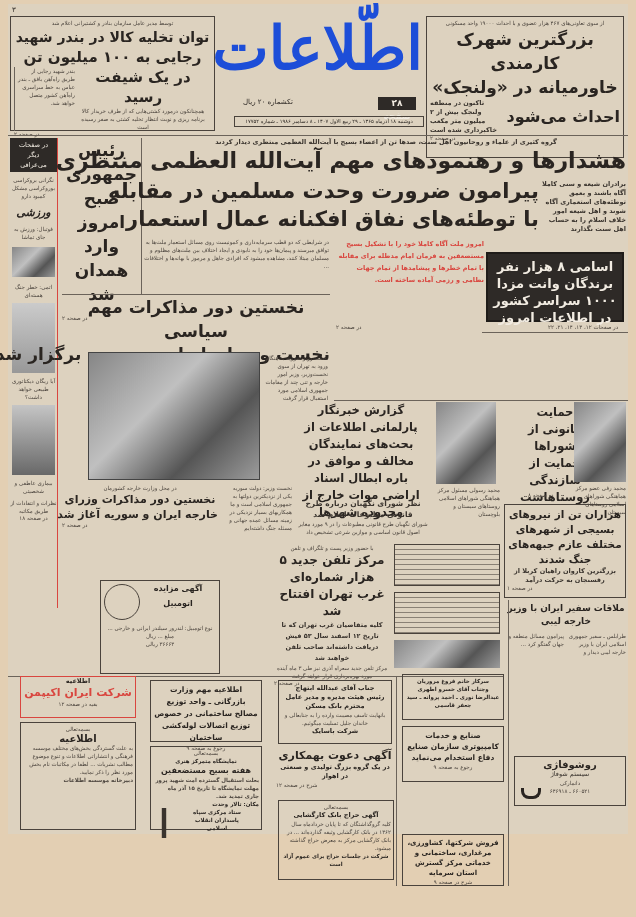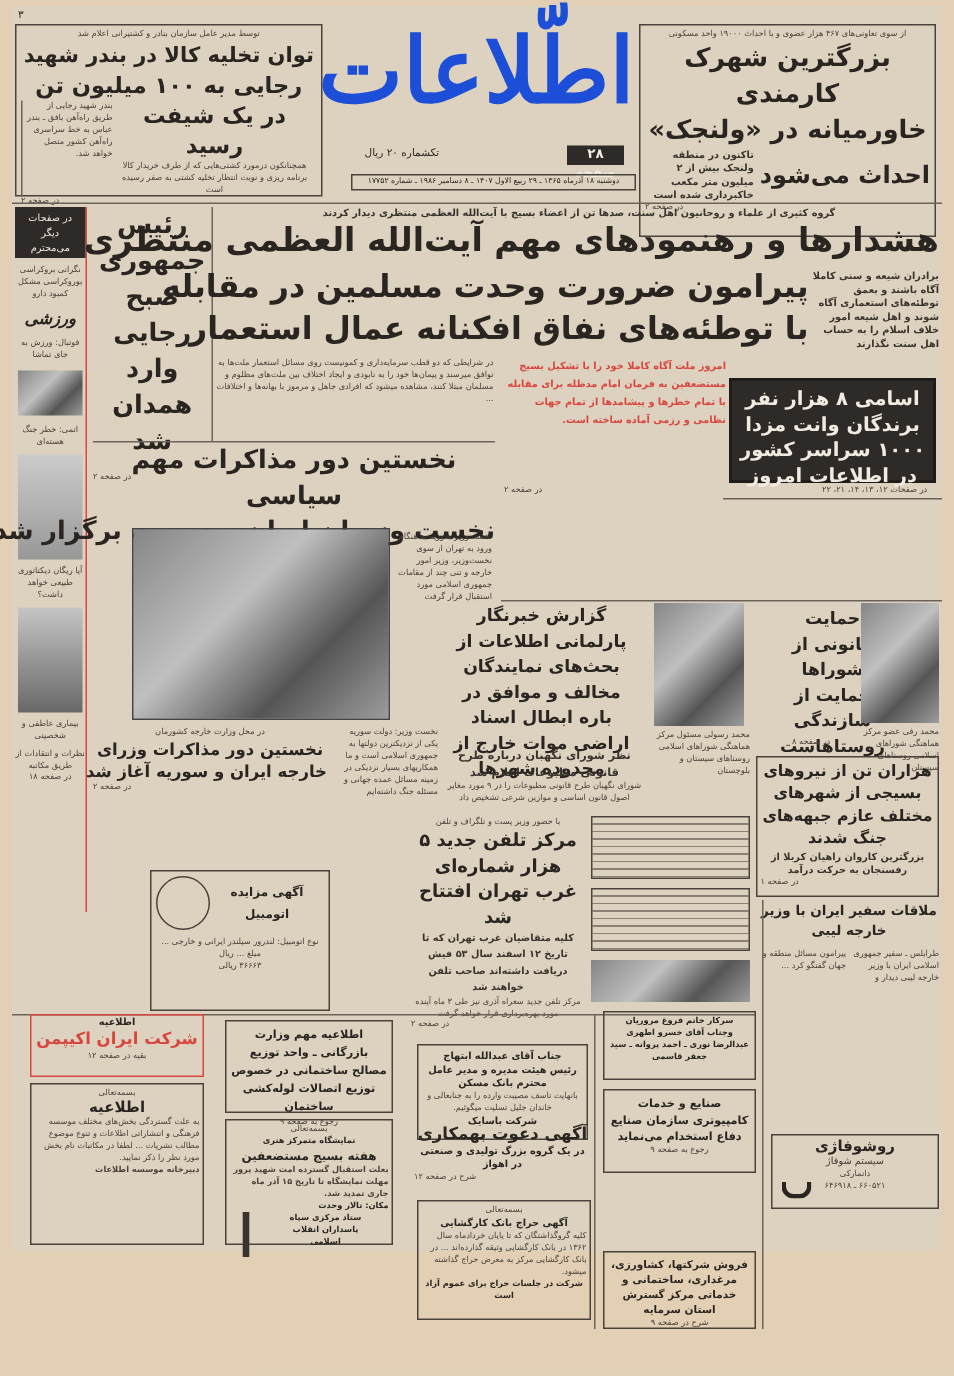--- a/index.html
+++ b/index.html
@@ -29,21 +29,21 @@
   <div class="abs dark head" style="left:370px;top:93px;width:38px;height:13px;font-size:9px;text-align:center;line-height:13px;direction:rtl;">۲۸ صفحه</div>
   <div class="abs" style="left:235px;top:94px;font-size:7px;direction:rtl;">تکشماره ۲۰ ریال</div>
   <div class="abs box rtl" style="left:226px;top:112px;width:190px;height:11px;font-size:5.2px;line-height:9px;border-width:1px;">دوشنبه ۱۸ آذرماه ۱۳۶۵ ـ ۲۹ ربیع الاول ۱۴۰۷ ـ ۸ دسامبر ۱۹۸۶ ـ شماره ۱۷۷۵۲</div>
 
   <div class="abs box rtl" style="left:418px;top:12px;width:198px;height:142px;padding:2px 3px;">
     <div class="tiny">از سوی تعاونی‌های ۴۶۷ هزار عضوی و با احداث ۱۹۰۰۰ واحد مسکونی</div>
     <div class="head" style="font-size:17px;line-height:24px;">بزرگترین شهرک کارمندی</div>
     <div class="head" style="font-size:17px;line-height:24px;">خاورمیانه در «ولنجک»</div>
     <div style="display:flex;direction:rtl;align-items:center;">
       <div class="head" style="font-size:16px;line-height:22px;white-space:nowrap;">احداث می‌شود</div>
-      <div class="small" style="text-align:right;padding-right:4px;font-weight:bold;">تاکنون در منطقه ولنجک بیش از ۲ میلیون متر مکعب خاکبرداری شده است</div>
+      <div class="small" style="text-align:left;padding-right:4px;font-weight:bold;">تاکنون در منطقه ولنجک بیش از ۲ میلیون متر مکعب خاکبرداری شده است</div>
     </div>
     <div class="more" style="text-align:left;">در صفحه ۲</div>
   </div>
 
   <div class="abs box rtl" style="left:2px;top:12px;width:205px;height:115px;padding:2px 3px;">
     <div class="tiny">توسط مدیر عامل سازمان بنادر و کشتیرانی اعلام شد</div>
     <div class="head" style="font-size:14px;line-height:20px;">توان تخلیه کالا در بندر شهید</div>
     <div class="head" style="font-size:15px;line-height:20px;">رجایی به ۱۰۰ میلیون تن</div>
     <div style="display:flex;direction:rtl;">
       <div style="flex:1;">
@@ -53,40 +53,40 @@
       <div class="tiny" style="width:58px;text-align:right;border-left:1px solid #6b635a;padding-left:2px;">بندر شهید رجایی از طریق راه‌آهن بافق ـ بندر عباس به خط سراسری راه‌آهن کشور متصل خواهد شد.</div>
     </div>
     <div class="more" style="text-align:left;">در صفحه ۲</div>
   </div>
 
   <div class="hline" style="left:0;top:131px;width:620px;"></div>
 
   <div class="abs" style="left:2px;top:134px;width:48px;height:470px;border-right:1.5px solid #d9463f;">
     <div class="dark rtl" style="font-size:6.5px;line-height:10px;padding:2px;">
       <div>در صفحات دیگر</div>
-      <div>می‌محترم</div>
+      <div>می‌عراقی</div>
     </div>
     <div class="tiny rtl" style="margin-top:4px;">نگرانی بروکراسی بوروکراسی مشکل کمبود دارو</div>
     <div class="rtl head" style="font-size:11px;margin:6px 0;font-style:italic;">ورزشی</div>
     <div class="tiny rtl">فوتبال: ورزش به جای تماشا</div>
     <div class="photo" style="margin:6px 2px;height:30px;"></div>
     <div class="tiny rtl">اتمی: خطر جنگ هسته‌ای</div>
     <div class="photo" style="margin:4px 2px;height:70px;background:linear-gradient(#d5cab6,#a1978a);"></div>
     <div class="tiny rtl">آیا ریگان دیکتاتوری طبیعی خواهد داشت؟</div>
     <div class="photo" style="margin:4px 2px;height:70px;background:linear-gradient(#cfc4b0,#6e675e);"></div>
     <div class="tiny rtl">بیماری عاطفی و شخصیتی</div>
     <div class="tiny rtl" style="margin-top:4px;">نظرات و انتقادات از طریق مکاتبه</div>
     <div class="more rtl">در صفحه ۱۸</div>
   </div>
 
   <div class="abs rtl head" style="left:54px;top:134px;width:80px;height:156px;border-right:1px solid #6b635a;font-size:17px;line-height:24px;">
     <div>رئیس</div>
     <div>جمهوری</div>
     <div>صبح</div>
-    <div>رجایی وارد</div>
+    <div>امروز وارد</div>
     <div>همدان</div>
     <div>شد</div>
     <div class="more" style="text-align:left;font-weight:normal;">در صفحه ۲</div>
   </div>
 
   <div class="abs rtl" style="left:138px;top:134px;width:480px;height:118px;">
     <div class="small" style="font-weight:bold;">گروه کثیری از علماء و روحانیون اهل سنت، صدها تن از اعضاء بسیج با آیت‌الله العظمی منتظری دیدار کردند</div>
     <div class="head" style="font-size:22px;line-height:28px;white-space:nowrap;">هشدارها و رهنمودهای مهم آیت‌الله العظمی منتظری</div>
   </div>
   <div class="abs rtl head" style="left:136px;top:174px;width:395px;font-size:21px;line-height:26px;white-space:nowrap;text-align:center;">پیرامون ضرورت وحدت مسلمین در مقابله</div>
@@ -134,21 +134,21 @@
 
   <div class="abs rtl" style="left:54px;top:480px;width:156px;height:92px;">
     <div class="tiny">در محل وزارت خارجه کشورمان</div>
     <div class="head" style="font-size:11px;line-height:15px;white-space:nowrap;">نخستین دور مذاکرات وزرای</div>
     <div class="head" style="font-size:11px;line-height:15px;white-space:nowrap;">خارجه ایران و سوریه آغاز شد</div>
     <div class="more" style="text-align:left;">در صفحه ۲</div>
   </div>
   <div class="abs tiny" style="left:214px;top:480px;width:70px;direction:rtl;text-align:right;">نخست وزیر: دولت سوریه یکی از نزدیکترین دولتها به جمهوری اسلامی است و ما همکاریهای بسیار نزدیکی در زمینه مسائل عمده جهانی و مسئله جنگ داشته‌ایم</div>
 
   <div class="abs box rtl" style="left:92px;top:576px;width:120px;height:94px;padding:3px;">
-    <div style="display:flex;direction:rtl;align-items:center;">
+    <div style="display:flex;direction:rtl;align-items:flex-start;">
       <div style="flex:1;">
         <div class="small head" style="font-size:8px;">آگهی مزایده</div>
         <div class="small head" style="font-size:8px;margin-top:6px;">اتومبیل</div>
       </div>
       <div style="width:34px;height:34px;border:1.5px solid #4a433c;border-radius:50%;"></div>
     </div>
     <div class="tiny" style="margin-top:4px;">نوع اتومبیل: لندرور سیلندر ایرانی و خارجی ... مبلغ ... ریال</div>
     <div class="tiny">۳۶۶۶۳ ریالی</div>
   </div>
 
@@ -200,21 +200,21 @@
     <div style="display:flex;direction:rtl;">
       <div style="flex:1;">
         <div class="tiny head">ستاد مرکزی سپاه</div>
         <div class="tiny head">پاسداران انقلاب</div>
         <div class="tiny head">اسلامی</div>
       </div>
       <div style="width:22px;height:30px;background:#3a342e;clip-path:polygon(40% 0,60% 0,60% 100%,40% 100%);"></div>
     </div>
   </div>
 
-  <div class="abs box rtl" style="left:270px;top:676px;width:114px;height:64px;padding:3px;margin-top:16px;">
+  <div class="abs box rtl" style="left:270px;top:676px;width:114px;height:64px;padding:3px;">
     <div class="small head">جناب آقای عبدالله ابتهاج</div>
     <div class="small head">رئیس هیئت مدیره و مدیر عامل محترم بانک مسکن</div>
     <div class="tiny">بانهایت تاسف مصیبت وارده را به جنابعالی و خاندان جلیل تسلیت میگوئیم.</div>
     <div class="small head">شرکت باسایک</div>
   </div>
 
   <div class="abs box rtl" style="left:394px;top:670px;width:102px;height:46px;padding:2px;">
     <div class="tiny head">سرکار خانم فروغ مروریان</div>
     <div class="tiny head">وجناب آقای خسرو اطهری</div>
     <div class="tiny head">عبدالرضا نوری ـ احمد پروانه ـ سید جعفر قاسمی</div>

